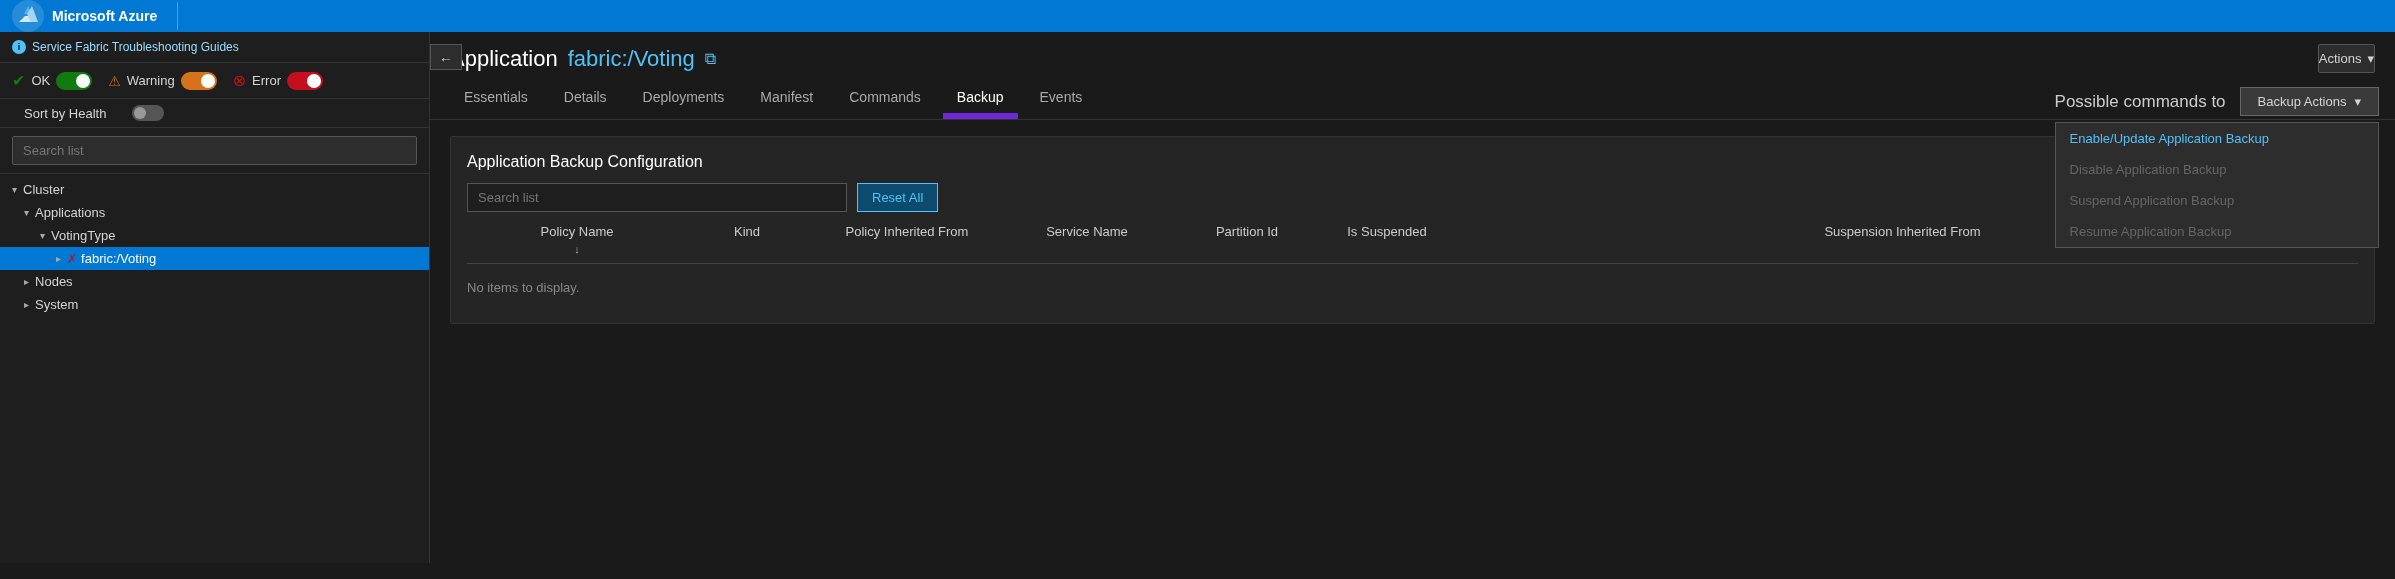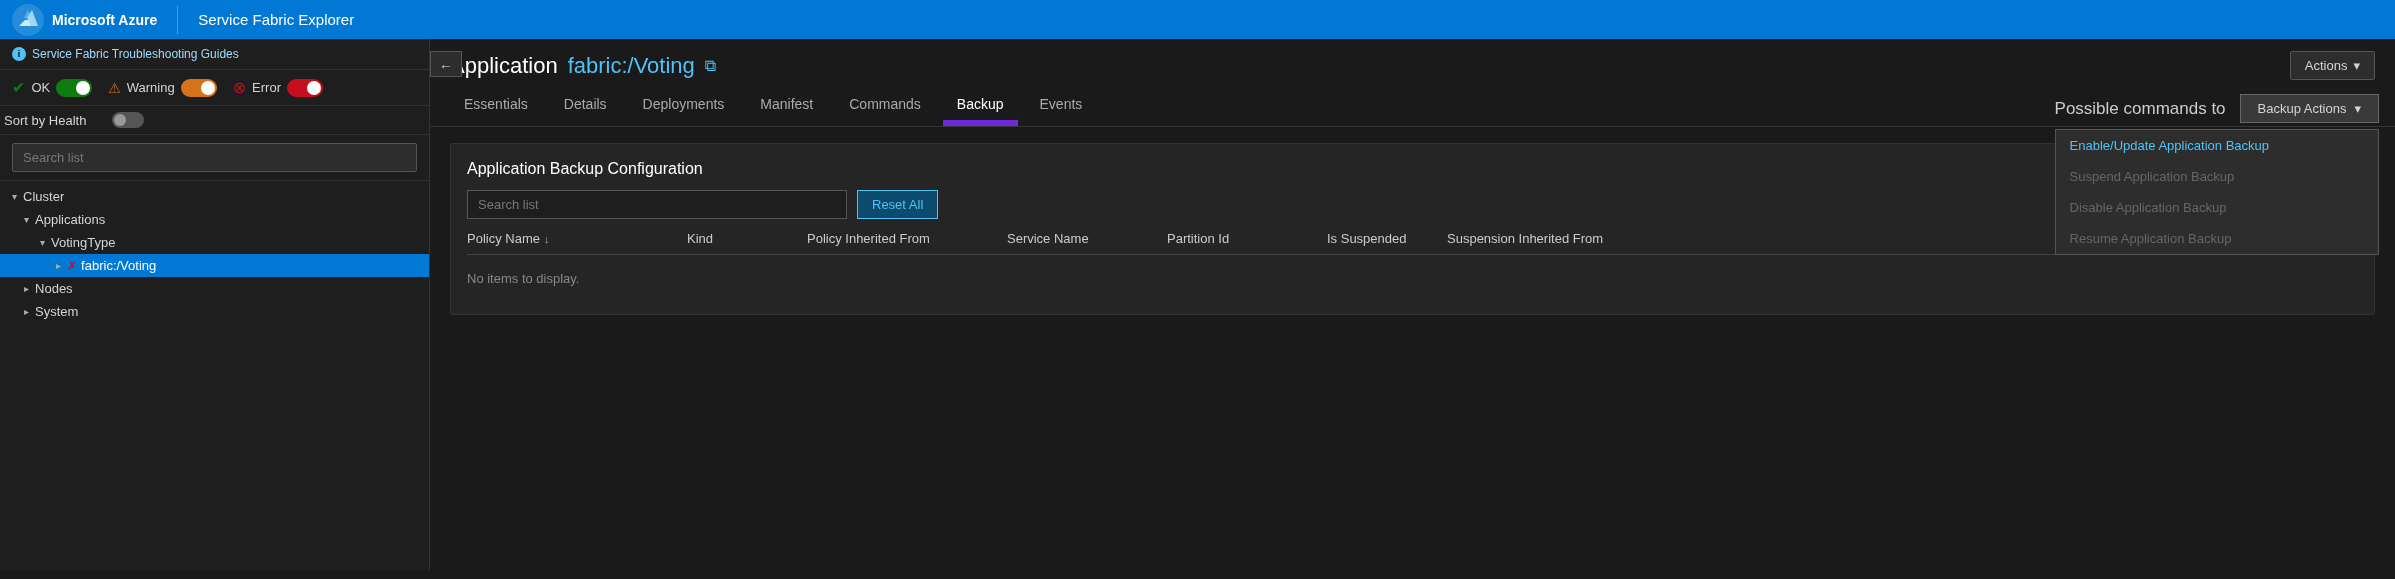--- a/index.html
+++ b/index.html
@@ -11,21 +11,21 @@
       overflow: hidden;
       width: 2395px;
       height: 579px;
     }
 
     
     .top-nav {
       display: flex;
       align-items: center;
       background: #0078d4;
-      height: 39px;
+      height: 32px;
       padding: 0 12px;
       gap: 12px;
     }
     .azure-brand {
       display: flex;
       align-items: center;
       gap: 8px;
       color: #fff;
       font-size: 14px;
       font-weight: 600;
@@ -158,21 +158,21 @@
     }
     .toggle-knob-right { right: 2px; }
     .ok-icon { color: #0f7b0f; font-size: 16px; }
     .warn-icon { color: #d67219; font-size: 14px; }
     .err-icon { color: #c50f1f; font-size: 16px; }
 
     .sort-health {
       display: flex;
       align-items: center;
       gap: 26px;
-      padding: 6px 4px;
+      padding: 6px 24px;
       border-bottom: 1px solid #333;
       font-size: 13px;
     }
     .toggle-small {
       width: 32px;
       height: 16px;
       border-radius: 8px;
       background: #555;
       position: relative;
     }
@@ -256,21 +256,21 @@
     .copy-icon {
       color: #4fc3f7;
       font-size: 16px;
       cursor: pointer;
     }
     .actions-btn {
       margin-left: auto;
       background: #2d2d2d;
       border: 1px solid #555;
       color: #d4d4d4;
-      padding: 6px 14px;
+      padding: 6px 0;
       cursor: pointer;
       font-size: 13px;
       display: flex;
       align-items: center;
       gap: 6px;
       border-radius: 2px;
     }
     .nav-tabs {
       display: flex;
       gap: 8px;
@@ -349,20 +349,21 @@
       padding-bottom: 8px;
       margin-bottom: 4px;
     }
     .th {
       font-size: 13px;
       color: #ccc;
       font-weight: 400;
       display: flex;
       align-items: center;
       gap: 4px;
+      flex-direction: column;
     }
     .col-policy { width: 220px; }
     .col-kind { width: 120px; align-items: center; }
     .col-inherited { width: 200px; }
     .col-service { width: 160px; }
     .col-partition { width: 160px; }
     .col-suspended { width: 120px; }
     .col-susp-inherited { flex: 1; }
     .sort-arrow { font-size: 11px; color: #aaa; }
     .no-items {
@@ -420,21 +421,20 @@
   <div class="azure-brand">
     <svg class="azure-logo" viewBox="0 0 32 32" fill="none">
       <circle cx="16" cy="16" r="16" fill="#fff" opacity="0.15"></circle>
       <path d="M8 22 L16 6 L20 14 L12 14 Z" fill="#50b0f0"></path>
       <path d="M13 16 L24 16 L19 22 L7 22 Z" fill="#fff" opacity="0.8"></path>
       <path d="M20 6 L26 22 L19 22 L15 14 Z" fill="#a0d8f0"></path>
     </svg>
     <span>Microsoft Azure</span>
   </div>
   <div class="nav-divider"></div>
-  <span class="app-title">Service Fabric Explorer</span>
 </div>
 
 <div class="main-layout">
 
   <div class="sidebar">
     <div class="sidebar-guides">
       <div class="info-icon">i</div>
       <span>Service Fabric Troubleshooting Guides</span>
     </div>
     <div class="health-toggles">
@@ -578,24 +578,24 @@
         <div class="backup-actions-header">
           <span>Backup Actions</span>
           <span style="margin-left:8px;">▾</span>
         </div>
       </div>
       <div class="backup-actions-dropdown">
         <div class="dropdown-menu-item enabled">
           <span>Enable/Update Application Backup</span>
         </div>
         <div class="dropdown-menu-item disabled">
+          <span>Disable Application Backup</span>
+        </div>
+        <div class="dropdown-menu-item disabled">
           <span>Suspend Application Backup</span>
-        </div>
-        <div class="dropdown-menu-item disabled">
-          <span>Disable Application Backup</span>
         </div>
         <div class="dropdown-menu-item disabled">
           <span>Resume Application Backup</span>
         </div>
       </div>
     </div>
 
   </div>
 </div>
 

